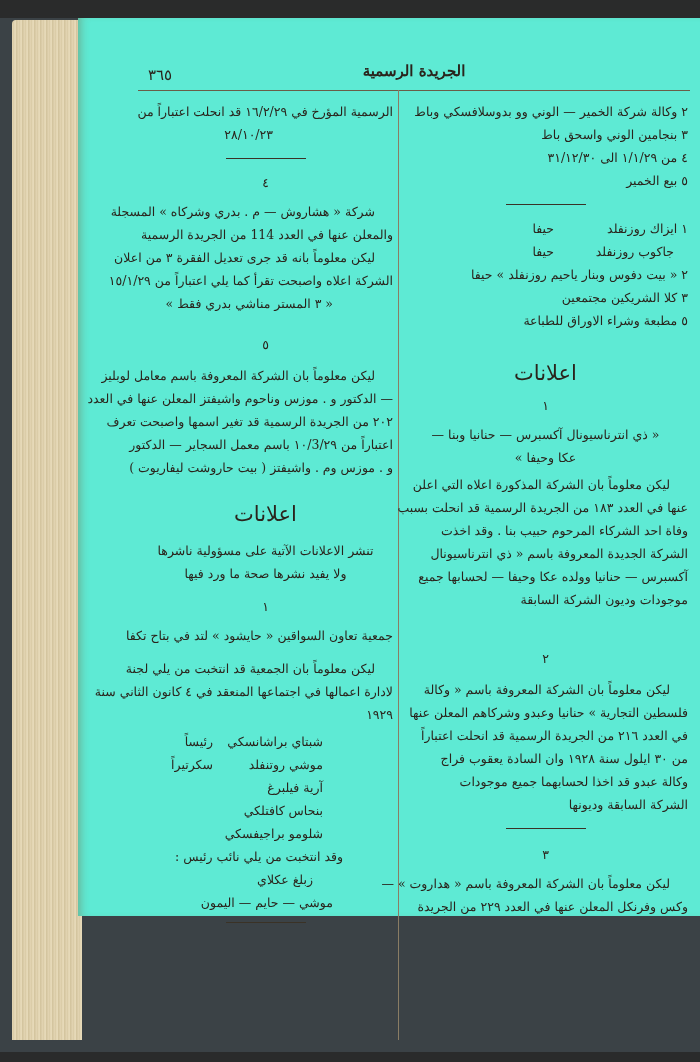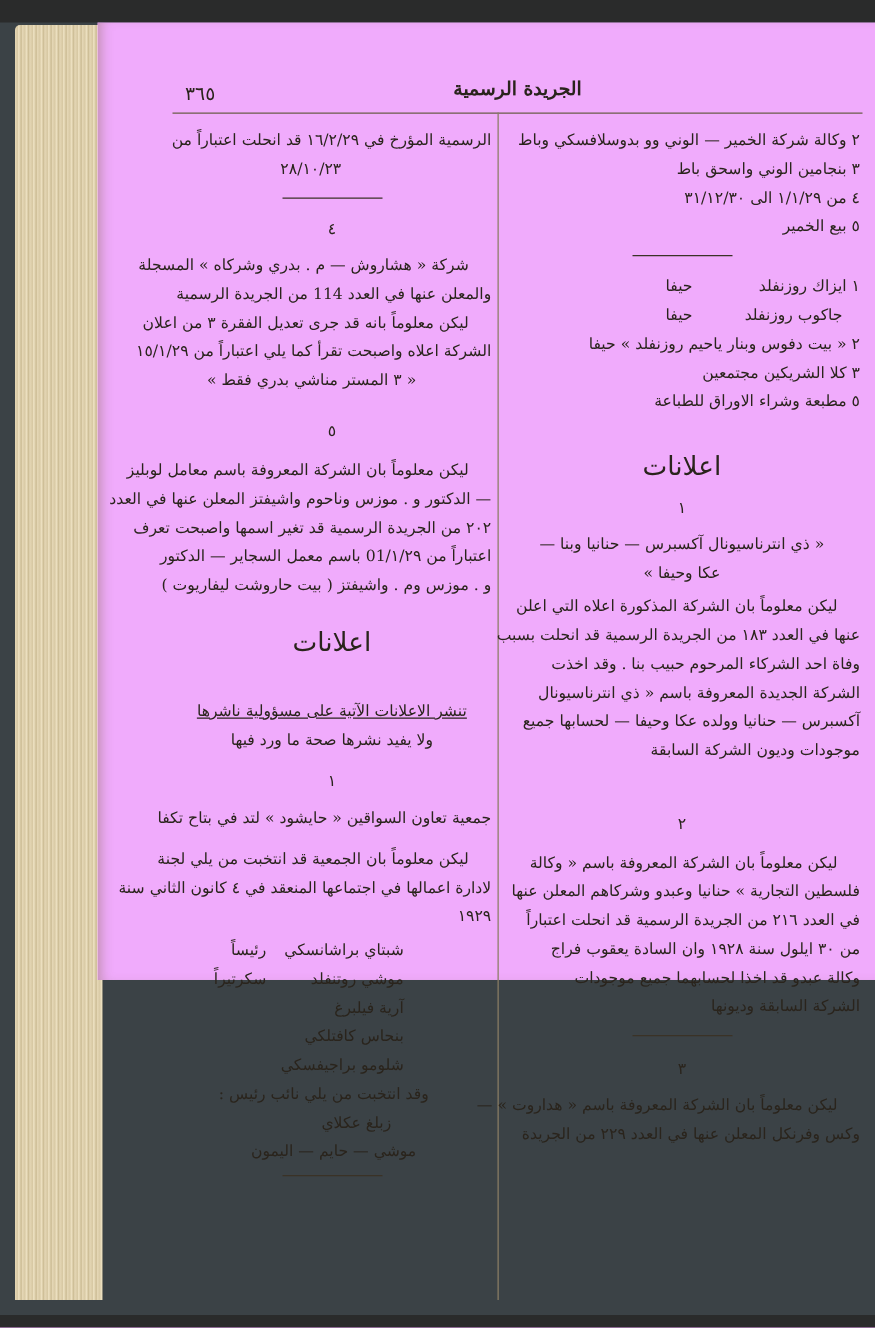--- a/index.html
+++ b/index.html
@@ -2,21 +2,21 @@
 <html><head>
 <meta charset="utf-8">
 <style>
   html, body { margin:0; padding:0; }
   body { width:700px; height:1062px; background:#2a2b2b; position:relative; overflow:hidden;
          font-family:"DejaVu Serif", serif; color:#2a241c; }
   .cover { position:absolute; left:0; top:18px; width:700px; height:1034px; background:#3b4246; }
   .pages-edge { position:absolute; left:12px; top:20px; width:70px; height:1020px;
     background:repeating-linear-gradient(90deg,#e4d6b4 0px,#d8c9a4 2px,#efe3c4 3px,#cbbb93 5px,#e9dcbc 6px);
     border-top-left-radius:4px; }
-  .page { position:absolute; left:78px; top:18px; width:622px; height:766px; background:#f0abfc;
+  .page { position:absolute; left:78px; top:18px; width:622px; height:898px; background:#5eead4;
     box-shadow:inset 8px 0 10px -6px rgba(120,100,60,.45); }
   .header { position:absolute; left:60px; right:10px; top:42px; height:30px;
     border-bottom:1px solid #6a5e48; }
   .page-number { position:absolute; left:10px; top:6px; font-size:15px; }
   .header-title { position:absolute; left:0; right:0; top:2px; text-align:center; font-size:15px; font-weight:bold; }
   .col-divider { position:absolute; left:320px; top:72px; width:1px; height:950px; background:#8a7d64; }
   .col { position:absolute; top:82px; direction:rtl; font-size:12.5px; line-height:23px; }
   .col-right { left:325px; width:285px; }
   .col-left { left:60px; width:255px; }
   .line { white-space:nowrap; }
@@ -114,26 +114,26 @@
       <div class="line indent">ليكن معلوماً بانه قد جرى تعديل الفقرة ٣ من اعلان</div>
       <div class="line">الشركة اعلاه واصبحت تقرأ كما يلي اعتباراً من ١٥/١/٢٩</div>
       <div class="line" style="padding-right:60px;">« ٣  المستر مناشي بدري فقط »</div>
     </div>
 
     <div style="margin-top:18px;">
       <div class="sec-num">٥</div>
       <div class="line indent" style="margin-top:8px;">ليكن معلوماً بان الشركة المعروفة باسم معامل لوبليز</div>
       <div class="line">— الدكتور و . موزس وناحوم واشيفتز المعلن عنها في العدد</div>
       <div class="line">٢٠٢ من الجريدة الرسمية قد تغير اسمها واصبحت تعرف</div>
-      <div class="line">اعتباراً من 01/١/٢٩ باسم معمل السجاير — الدكتور</div>
+      <div class="line">اعتباراً من ١٠/3/٢٩ باسم معمل السجاير — الدكتور</div>
       <div class="line">و . موزس وم . واشيفتز ( بيت حاروشت ليفاريوت )</div>
     </div>
 
     <div class="big-heading" style="margin-top:20px;">اعلانات</div>
-    <div class="center line" style="margin-top:28px;text-decoration:underline;">تنشر الاعلانات الآتية على مسؤولية ناشرها</div>
+    <div class="center line" style="margin-top:10px;">تنشر الاعلانات الآتية على مسؤولية ناشرها</div>
     <div class="center line">ولا يفيد نشرها صحة ما ورد فيها</div>
 
     <div style="margin-top:10px;">
       <div class="sec-num">١</div>
       <div class="center line">جمعية تعاون السواقين « حايشود » لتد في بتاح تكفا</div>
       <div class="line indent" style="margin-top:10px;">ليكن معلوماً بان الجمعية قد انتخبت من يلي لجنة</div>
       <div class="line">لادارة اعمالها في اجتماعها المنعقد في ٤ كانون الثاني سنة</div>
       <div class="line">١٩٢٩</div>
 
       <div style="margin-top:4px;">

